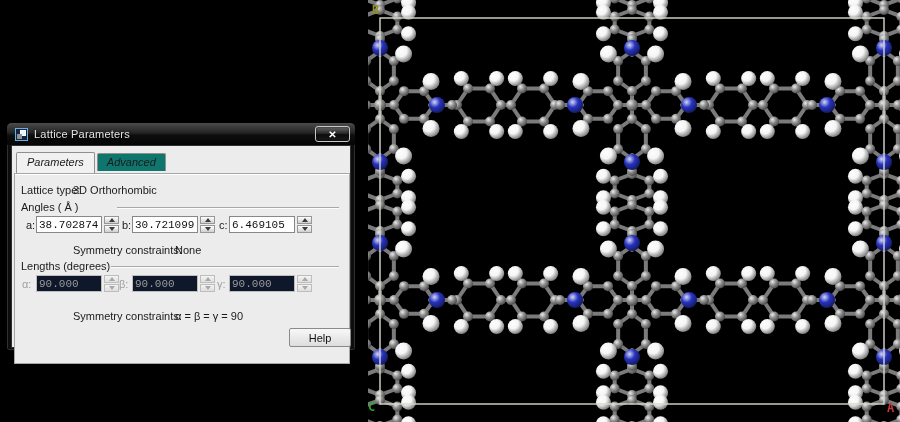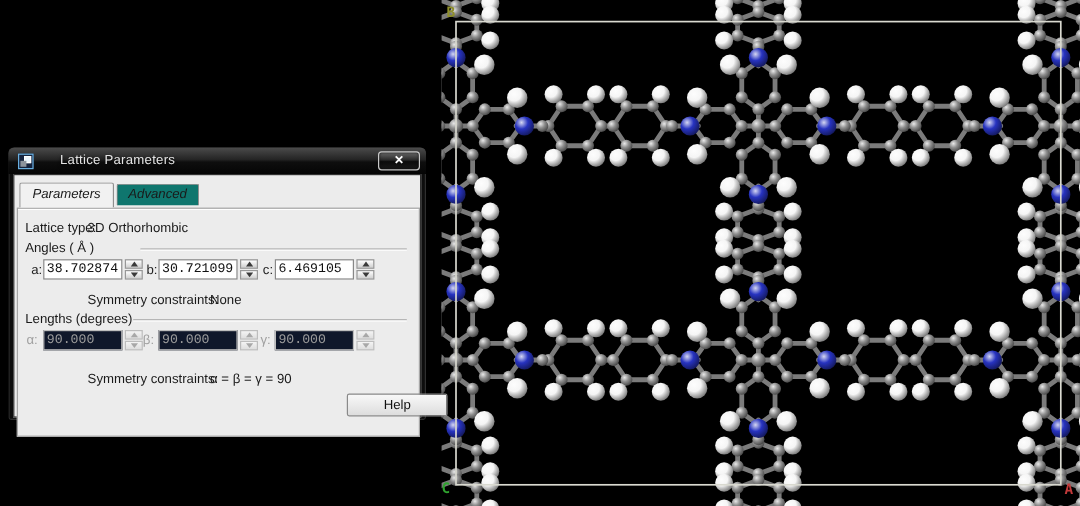--- a/index.html
+++ b/index.html
@@ -9,21 +9,21 @@
 
   
   #viewer{position:absolute;left:368px;top:0;width:532px;height:422px;background:#000;}
 
   
   .dialog{position:absolute;left:6px;top:122px;width:350px;height:229px;
           background:#0d0d0d;border:1px solid #000;border-radius:5px 5px 3px 3px;
           box-shadow:inset 0 0 0 1px rgba(255,255,255,0.14), 0 3px 10px rgba(0,0,0,0.9);}
   .titlebar{position:relative;height:22px;display:flex;align-items:center;padding:0 6px;
             background:linear-gradient(#4b4b4b,#242424 45%,#0e0e0e 55%,#050505);
-            border-radius:5px 5px 0 0;gap:16px;}
+            border-radius:5px 5px 0 0;}
   .app-icon{position:relative;width:13px;height:13px;margin:0 6px 0 2px;
             background:#16233d;border:1px solid #69aede;flex:0 0 13px;}
   .app-icon .sq1{position:absolute;right:1px;top:1px;width:6px;height:6px;background:#eaf3fb;border:1px solid #fff;}
   .app-icon .sq2{position:absolute;left:1px;bottom:1px;width:5px;height:5px;background:#8d949d;}
   .title-text{color:#e4e4e4;text-shadow:0 1px 3px #000;letter-spacing:0.2px;}
   .close-btn{position:absolute;right:5px;top:3px;width:35px;height:16px;border-radius:3px;
              background:linear-gradient(#6a6a6a,#2a2a2a 45%,#0c0c0c 55%,#191919);
              border:1px solid #c9c9c9;box-shadow:inset 0 0 2px #000;
              color:#fff;font-size:10px;font-weight:bold;line-height:13px;text-align:center;
              cursor:default;padding:0;}
@@ -52,21 +52,21 @@
             display:flex;align-items:center;justify-content:center;padding:0;}
   .spin-btn + .spin-btn{margin-top:1px;}
   .tri-up{width:0;height:0;border-left:3px solid transparent;border-right:3px solid transparent;
           border-bottom:4px solid #3a3a3a;}
   .tri-down{width:0;height:0;border-left:3px solid transparent;border-right:3px solid transparent;
             border-top:4px solid #3a3a3a;}
   .spin.dis .spin-btn{background:linear-gradient(#f4f4f4,#dedede);border-color:#bdbdbd;}
   .spin.dis .tri-up{border-bottom-color:#a8a8a8;}
   .spin.dis .tri-down{border-top-color:#a8a8a8;}
 
-  .help-btn{position:absolute;left:277px;top:182px;width:84px;height:19px;
+  .help-btn{position:absolute;left:277px;top:182px;width:62px;height:19px;
             background:linear-gradient(#f8f8f8,#dddddd);border:1px solid #8a8a8a;border-radius:2px;
             font-family:"Liberation Sans", sans-serif;font-size:11px;color:#111;padding:0;}
 </style>
 </head>
 <body>
 
 <div class="stage">
 
   <svg id="viewer" viewBox="368 0 532 422" width="532" height="422">
     <defs id="grad-defs">

